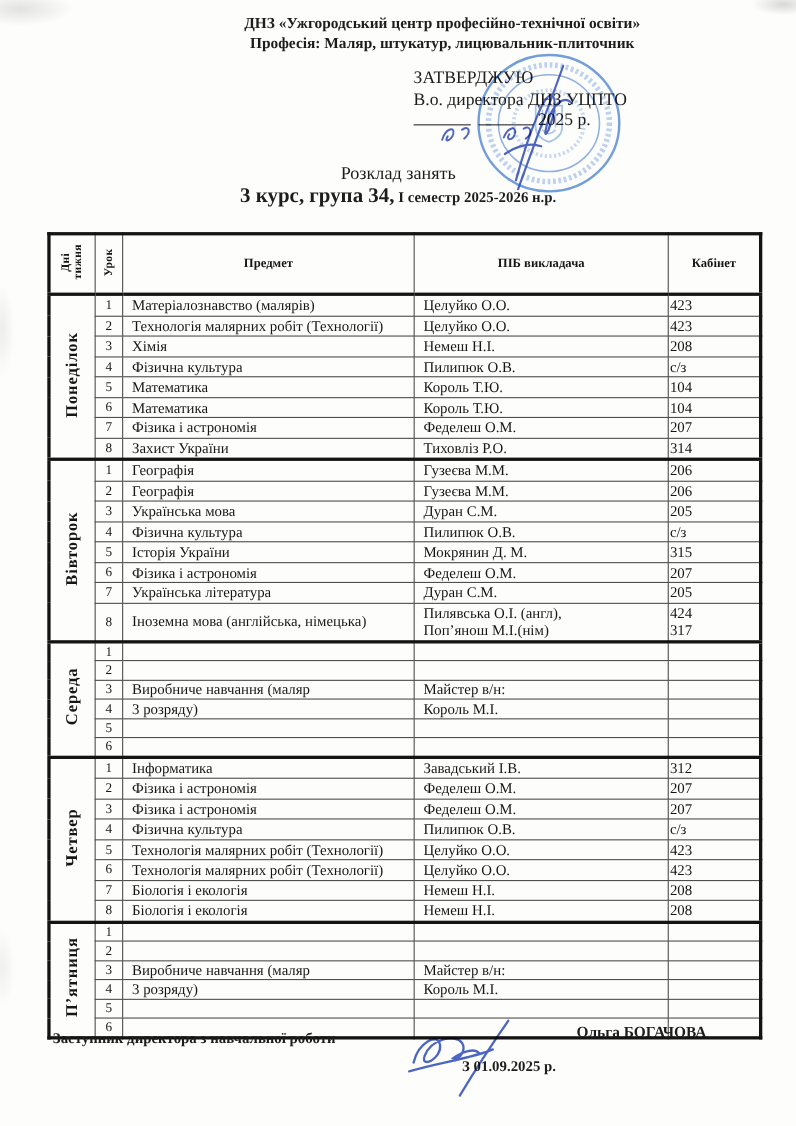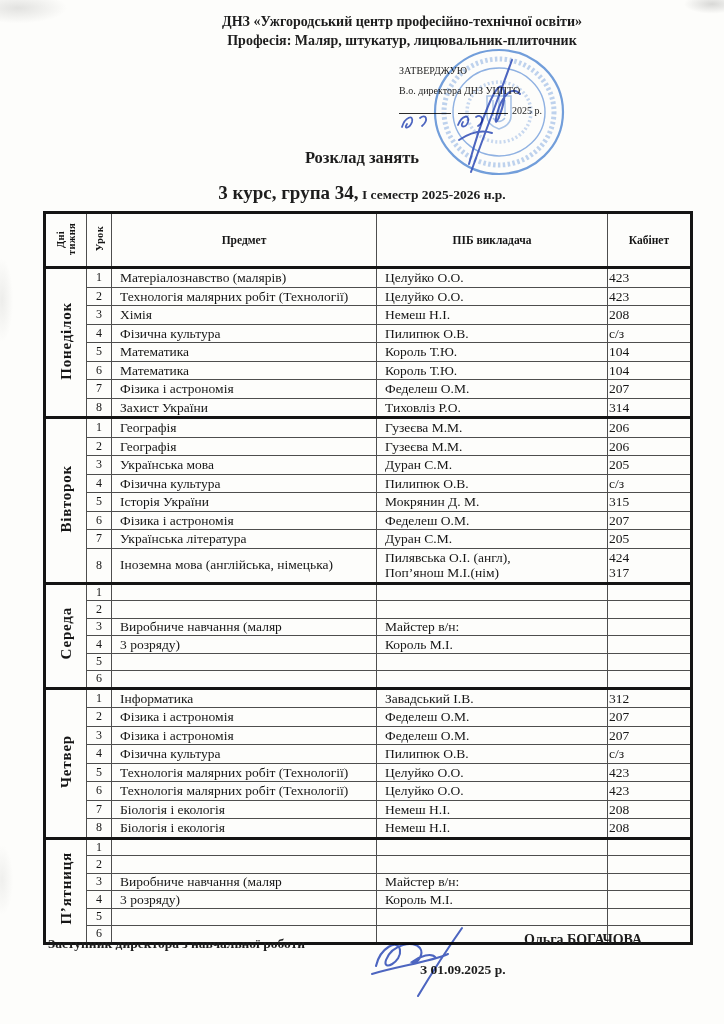--- a/index.html
+++ b/index.html
@@ -9,28 +9,28 @@
     background-image:
       radial-gradient(ellipse 70px 22px at 18px 8px, rgba(130,130,128,.22), transparent 70%),
       radial-gradient(ellipse 40px 14px at 712px 4px, rgba(120,120,118,.28), transparent 70%),
       radial-gradient(ellipse 16px 60px at 2px 300px, rgba(140,140,138,.14), transparent 70%),
       radial-gradient(ellipse 16px 50px at 2px 880px, rgba(140,140,138,.12), transparent 70%);
     font-family:"Liberation Serif","DejaVu Serif",serif;
     color:#1d1d1d; overflow:hidden;
   }
   .org { position:absolute; top:12px; left:0; width:100%; text-align:center;
          font-weight:bold; font-size:14px; line-height:19px;padding-left:40px; }
-  .approval { position:absolute; left:399px; top:61px; font-size:10px; line-height:19.5px; }
+  .approval { position:absolute; left:376px; top:61px; font-size:16px; line-height:19.5px; }
   .blank { display:inline-block; border-bottom:1.4px solid #2a2a2a; height:13px; vertical-align:baseline; }
   .b-long { width:112px; }
   .b-s1 { width:52px; margin-right:7px; }
   .b-s2 { width:50px; margin-right:4px; }
   .title-block { position:absolute; top:148px; left:0; width:100%; text-align:center; }
-  .title-main { font-weight:bold; font-size:16.5px; }
-  .title-sub { margin-top:14px; }
+  .title-main { font-weight:normal; font-size:16.5px; }
+  .title-sub { margin-top:0; }
   .title-sub .big { font-weight:bold; font-size:19px; }
   .title-sub .small { font-weight:bold; font-size:13.5px; }
 
   table.schedule { position:absolute; left:43px; top:211px; width:647px;
     border-collapse:collapse; table-layout:fixed; font-size:13.5px; color:#161616; }
   table.schedule { border:3px solid #141414; }
   .schedule th, .schedule td { border:1px solid #4e4e4e; overflow:hidden; }
   .schedule thead tr { height:55px; }
   .schedule thead th { border-bottom:3px solid #141414; font-weight:bold; font-size:11.5px;
                        text-align:center; vertical-align:middle; }

